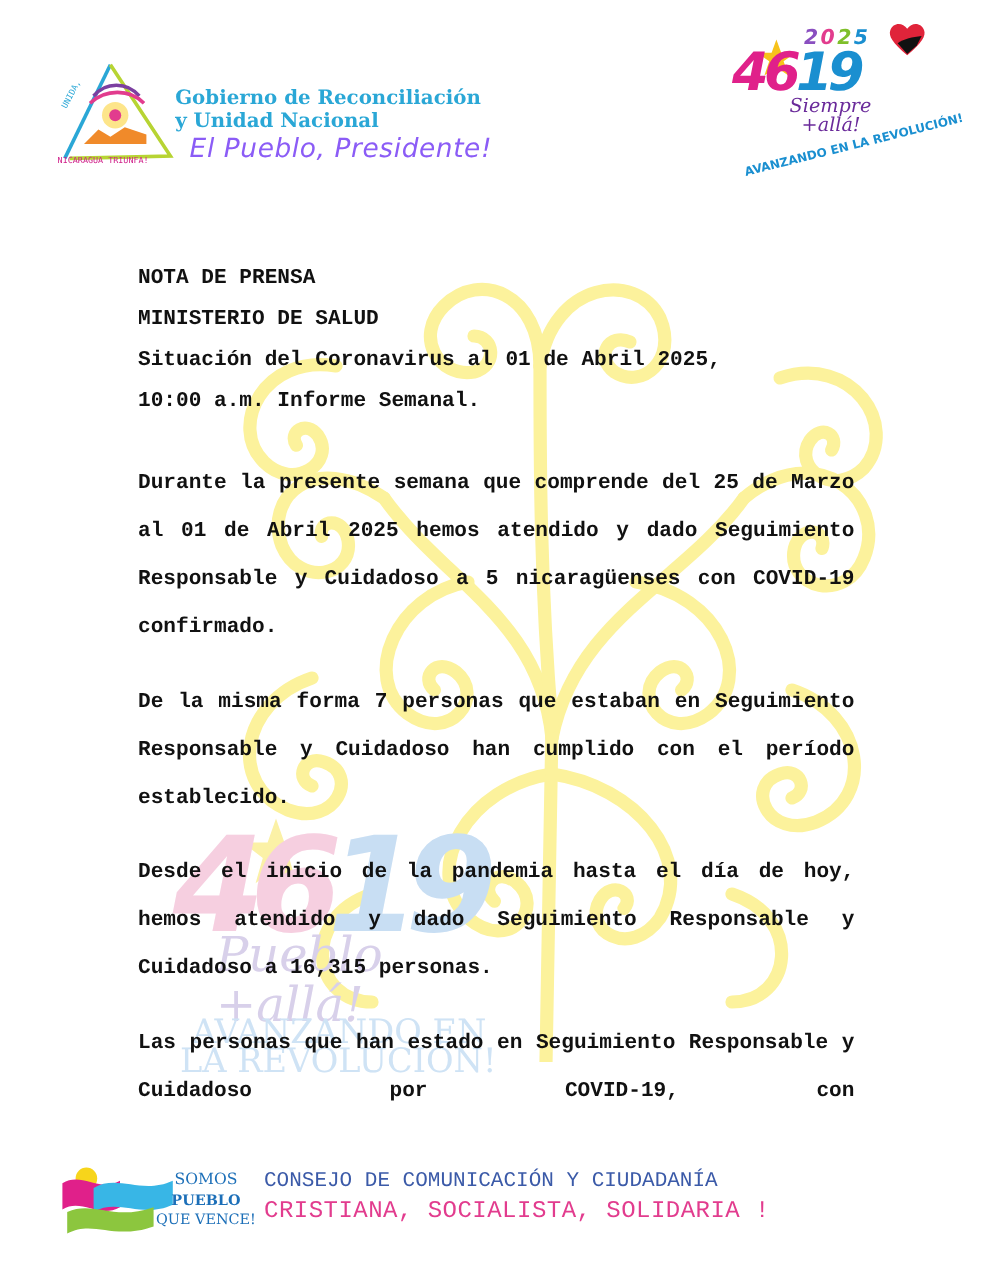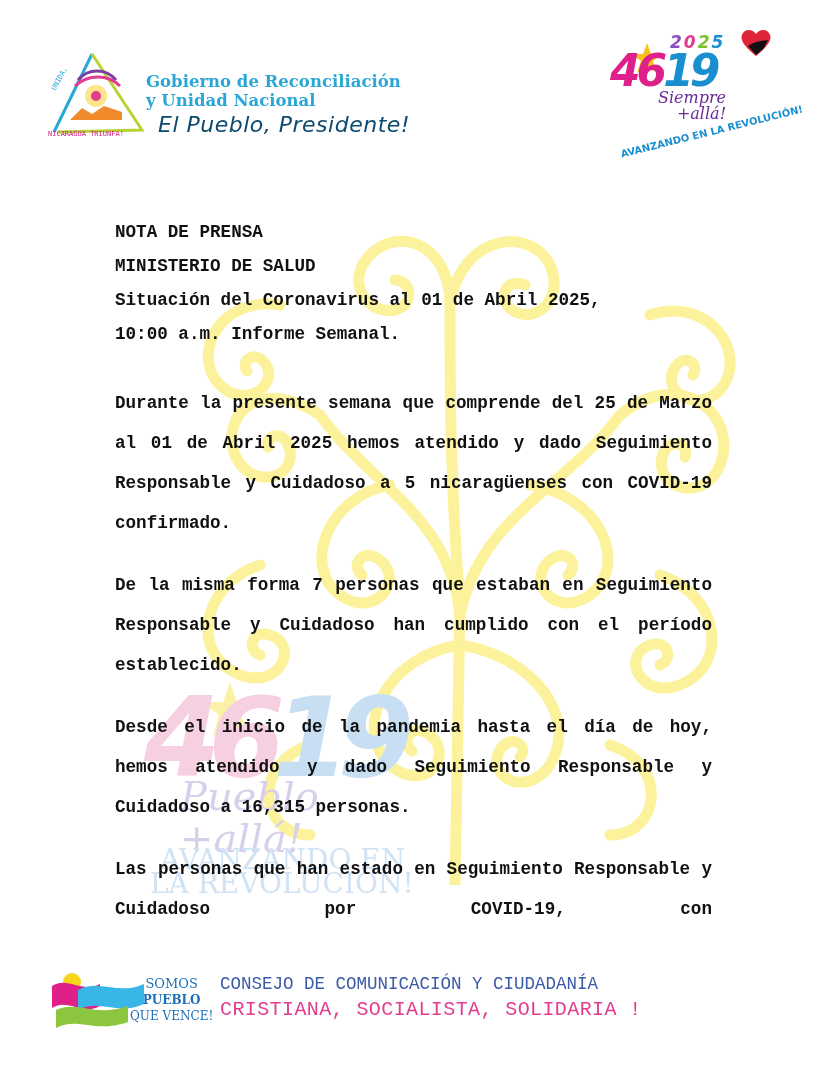--- a/index.html
+++ b/index.html
@@ -5,26 +5,26 @@
   html, body { margin:0; padding:0; background:#fff; }
   body { width:825px; height:1068px; position:relative; overflow:hidden; font-family:"Liberation Mono", monospace; }
   .abs { position:absolute; }
 
   
   #gov-logo { left:48px; top:50px; width:400px; height:100px; }
   #gov-triangle { left:0; top:0; width:100px; height:90px; }
   .gov-line { font-family:"DejaVu Serif", serif; font-weight:bold; color:#2aa7d6; font-size:16.5px; line-height:19px; white-space:nowrap; }
   #gov-line1 { left:98px; top:22px; }
   #gov-line2 { left:98px; top:41px; }
-  #gov-slogan { left:110px; top:62px; font-family:"DejaVu Sans", sans-serif; font-style:italic; color:#0c4a6e; font-size:22px; white-space:nowrap; letter-spacing:0.5px; }
+  #gov-slogan { left:110px; top:62px; font-family:"DejaVu Sans", sans-serif; font-style:italic; color:#8b5cf6; font-size:22px; white-space:nowrap; letter-spacing:0.5px; }
   #unida-text { left:2px; top:38px; font-family:"DejaVu Sans Mono", monospace; font-size:7px; color:#2aa7d6; transform:rotate(-62deg); transform-origin:left top; white-space:nowrap; }
   #triunfa-text { left:0; top:80px; font-family:"DejaVu Sans Mono", monospace; font-size:7px; color:#d0208a; white-space:nowrap; }
 
   
-  #logo-4619 { left:600px; top:28px; width:175px; height:125px;text-align:right; }
+  #logo-4619 { left:600px; top:18px; width:175px; height:125px; }
   #l4619-year { left:70px; top:4px; font-family:"DejaVu Sans", sans-serif; font-weight:bold; font-style:italic; font-size:17px; letter-spacing:2px; }
   #l4619-num { left:10px; top:20px; font-family:"DejaVu Sans", sans-serif; font-weight:bold; font-style:italic; font-size:44px; letter-spacing:-4px; line-height:46px; }
   #l4619-siempre { left:58px; top:62px; font-family:"DejaVu Serif", serif; font-style:italic; color:#6a2a9a; font-size:16px; line-height:16px; }
   #l4619-avanzando { left:18px; top:98px; font-family:"DejaVu Sans", sans-serif; font-weight:bold; color:#1a8fd0; font-size:10px; transform:rotate(-14deg); white-space:nowrap; }
 
   
   #tree-watermark { left:150px; top:185px; width:610px; height:700px; }
   #wm-4619 { left:140px; top:680px; width:280px; height:230px; }
 
   

